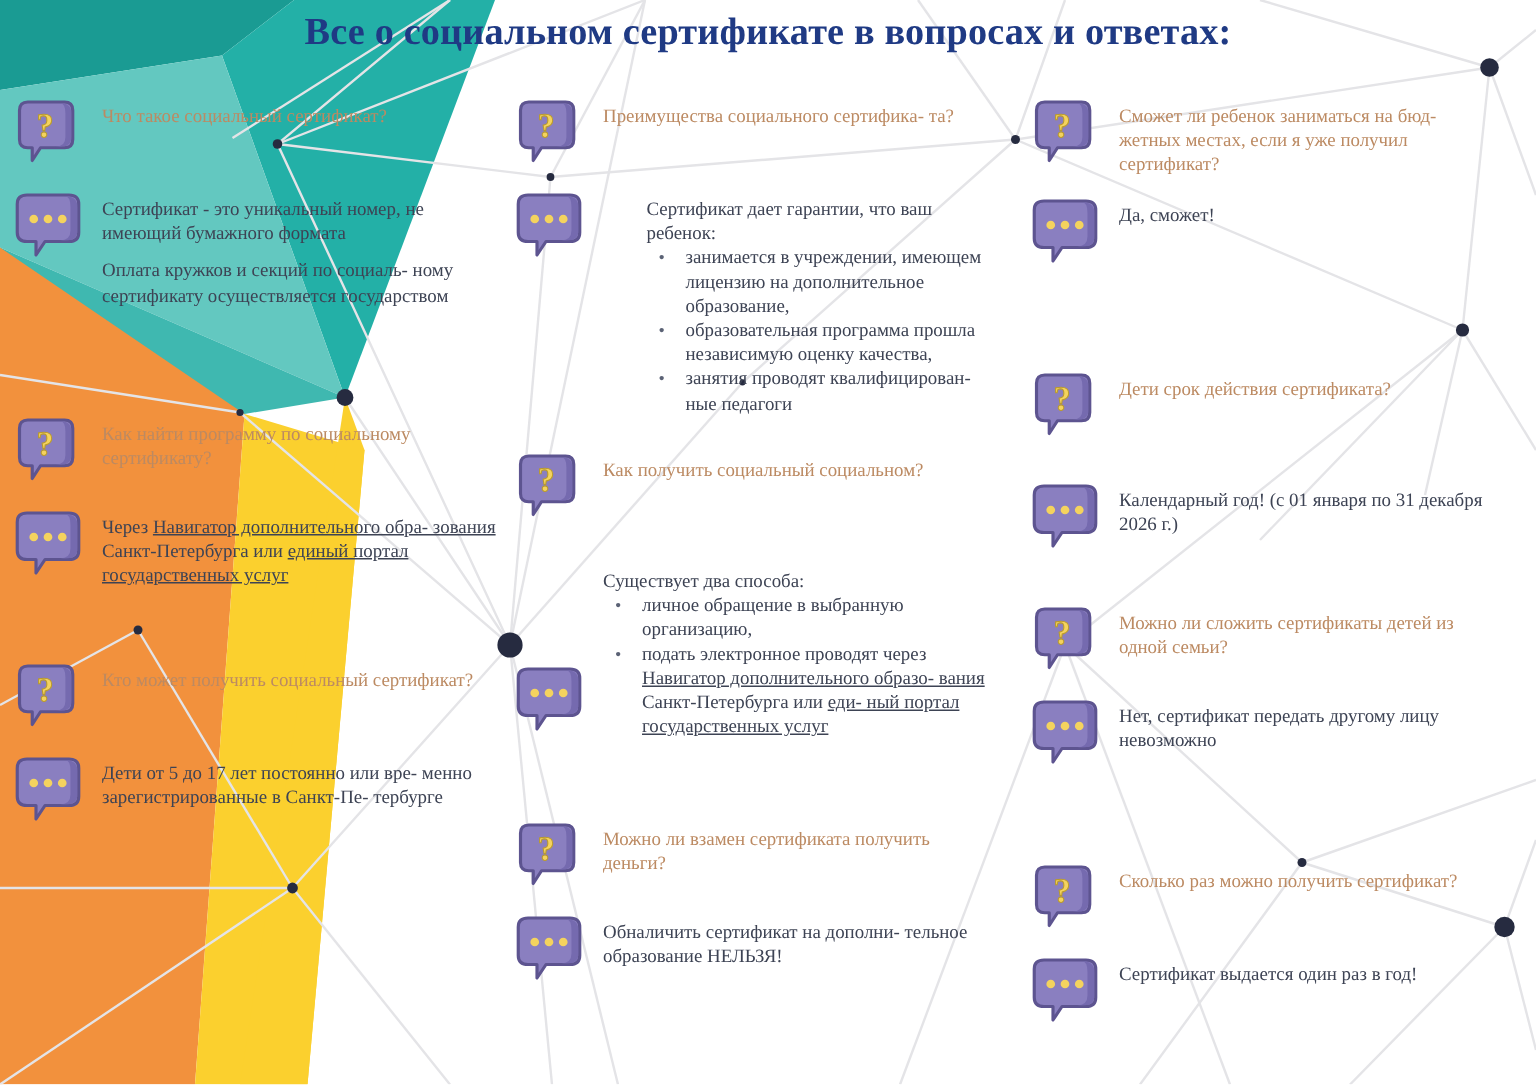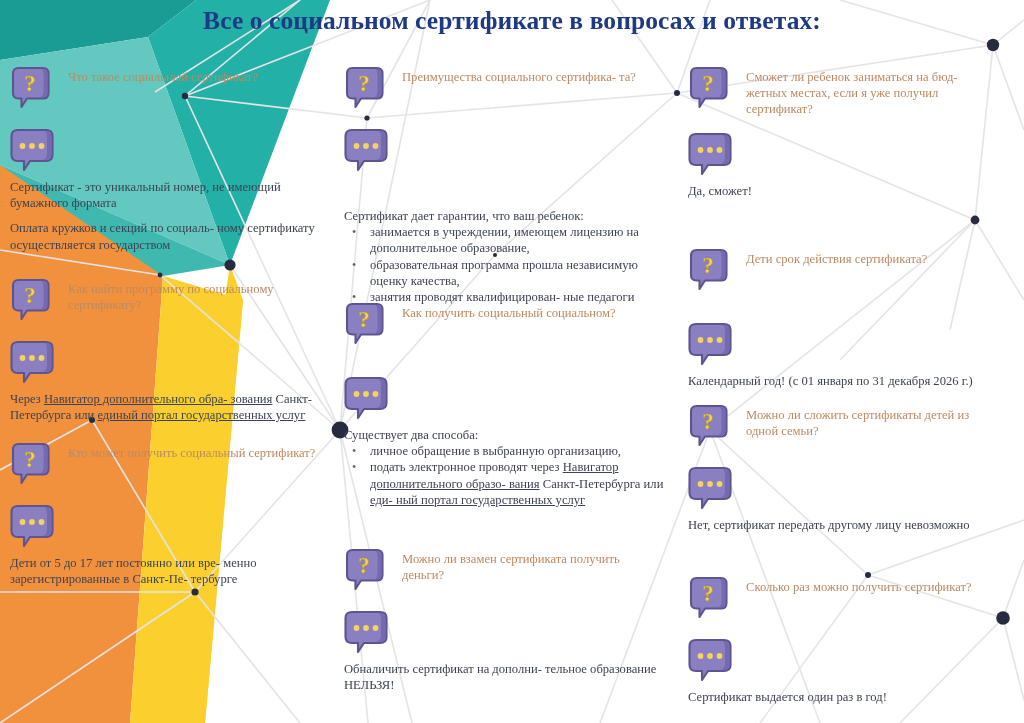--- a/index.html
+++ b/index.html
@@ -40,21 +40,21 @@
 
   
   .qa-block{
     position:absolute;
     z-index:4;
   }
   .qa-row{
     display:flex;
     align-items:flex-start;
   }
-  .qa-row + .qa-row{margin-top:10px;flex-direction:column;}
+  .qa-row + .qa-row{margin-top:10px;}
   .bubble-wrap{
     flex:0 0 auto;
     width:46px;
     height:48px;
     position:relative;
     margin-right:12px;
   }
   .bubble-wrap svg{display:block;}
   .qa-text{
     flex:1 1 auto;
@@ -281,21 +281,21 @@
     <div class="qa-row">
       <span class="bubble-wrap">
         <svg width="46" height="48" viewBox="0 0 46 48">
           <path d="M3 7.5 Q3 2 8.5 2 L33 2 Q38.5 2 38.5 7.5 L38.5 27 Q38.5 32.5 33 32.5 L17 32.5 L11.5 41 L11.5 32.5 L8.5 32.5 Q3 32.5 3 27 Z" fill="#8a7fc0" stroke="#5d5490" stroke-width="2.1" stroke-linejoin="round"></path>
           <path d="M30 2.6 Q37.6 2.6 37.6 9.6 L37.6 25.5 Q37.6 31.8 31 31.8 L27 31.8 Q33.6 31.8 33.6 25.5 L33.6 9.6 Q33.6 2.6 30 2.6 Z" fill="#7166ab" opacity="0.85"></path>
           <text x="20" y="25" text-anchor="middle" font-family="'Liberation Serif',serif" font-weight="bold" font-size="23" fill="#f4d35e" stroke="#b99a2e" stroke-width="0.7">?</text>
         </svg>
       </span>
       <span class="qa-text q-text">Как получить социальный социальном?</span>
     </div>
-    <div class="qa-row" style="margin-top:26px;">
+    <div class="qa-row" style="margin-top:26px;align-items:flex-end;">
       <span class="bubble-wrap">
         <svg width="46" height="48" viewBox="0 0 46 48">
           <path d="M1.5 8 Q1.5 2 8 2 L36 2 Q42.5 2 42.5 8 L42.5 27 Q42.5 33 36 33 L20 33 L14 42 L14 33 L8 33 Q1.5 33 1.5 27 Z" fill="#8a7fc0" stroke="#5d5490" stroke-width="2.1" stroke-linejoin="round"></path>
           <path d="M33 2.6 Q41.6 2.6 41.6 10 L41.6 25.5 Q41.6 32.3 34 32.3 L30 32.3 Q37 32.3 37 25.5 L37 10 Q37 2.6 33 2.6 Z" fill="#7166ab" opacity="0.85"></path>
           <circle cx="12.5" cy="18" r="2.9" fill="#f4d35e"></circle>
           <circle cx="22" cy="18" r="2.9" fill="#f4d35e"></circle>
           <circle cx="31.5" cy="18" r="2.9" fill="#f4d35e"></circle>
         </svg>
       </span>
       <span class="qa-text a-text">

